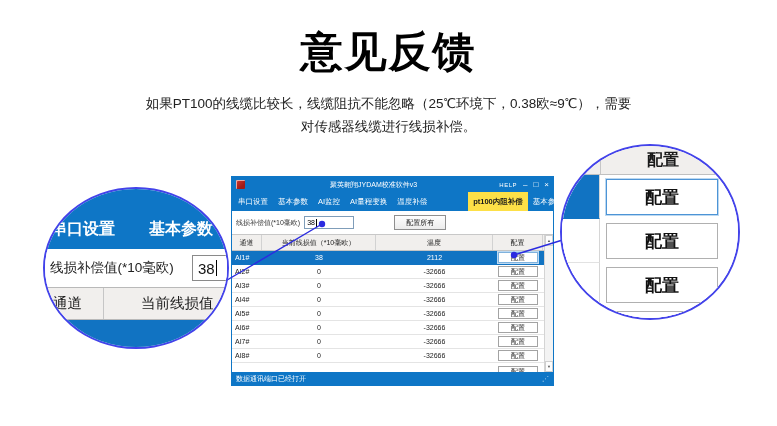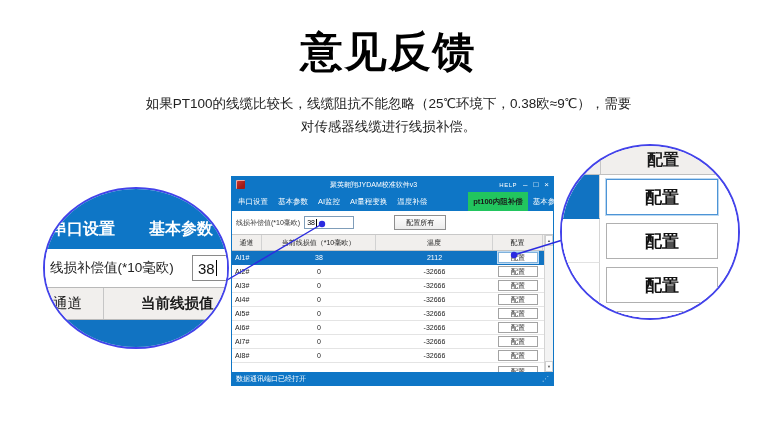--- a/index.html
+++ b/index.html
@@ -28,21 +28,21 @@
     background:linear-gradient(135deg,#d43a2f 0%,#a01a18 70%); box-shadow:inset 1px 1px 0 rgba(255,255,255,.6); }
   .win-title { flex:1; text-align:center; font-size:7px; white-space:nowrap; overflow:hidden; }
   .win-ctrls { display:flex; align-items:center; gap:6px; }
   .win-ctrls .help { font-size:6px; letter-spacing:.5px; }
   .win-ctrls .wbtn { font-size:8px; line-height:8px; cursor:default; }
 
   .tabbar { height:19px; flex:none; background:var(--blue); display:flex;
     justify-content:space-between; align-items:stretch; padding:0 1px; }
   .tab { display:flex; align-items:center; padding:0 5px; color:#fff; font-size:7.5px;
     white-space:nowrap; }
-  .tab.active { background:#22c55e; color:#1a1a1a; font-weight:bold;margin-left:36px; }
+  .tab.active { background:#fde047; color:#1a1a1a; font-weight:bold;margin-left:36px; }
 
   .toolbar { height:23px; flex:none; display:flex; align-items:center; padding-left:4px; background:#fff; }
   .toolbar .lbl { font-size:7px; color:#333; white-space:nowrap; }
   .fieldbox { width:50px; height:13px; border:1px solid #7f9db9; margin-left:4px;
     display:flex; align-items:center; padding-left:2px; background:#fff; }
   .caret { display:inline-block; width:1px; height:8px; background:#000; margin-left:1px; }
   .btn-all { margin-left:40px; width:52px; height:15px; border:1px solid #8f8f8f;
     background:linear-gradient(#fefefe,#ececec); display:flex; align-items:center; justify-content:center;
     font-size:7px; color:#111; }
 
@@ -81,21 +81,21 @@
   .lz-tabs { height:60px; background:var(--blue); display:flex; align-items:flex-end;
     padding:0 0 9px 6px; gap:34px; color:#fff; font-size:16px; font-weight:bold; white-space:nowrap; }
   .lz-toolbar { height:38px; background:#fff; position:relative; }
   .lz-toolbar .lbl { position:absolute; left:5px; top:0; line-height:38px; font-size:13.5px; color:#222; white-space:nowrap; }
   .lz-input { position:absolute; left:147px; top:6px; width:48px; height:26px; border:1px solid #8a8a8a;
     background:#fff; display:flex; align-items:center; padding-left:5px; font-size:15px; color:#111; }
   .lz-input .caret { height:16px; }
   .lz-header { height:33px; background:var(--hdr); border-top:1px solid #b9b9b9; border-bottom:1px solid #b9b9b9;
     position:relative; font-size:14.5px; color:#1a1a1a; }
   .lz-header .h1 { position:absolute; left:8px; top:0; line-height:31px; }
-  .lz-header .h2 { position:absolute; left:96px; top:0; line-height:31px; white-space:nowrap;font-weight:bold; }
+  .lz-header .h2 { position:absolute; left:96px; top:0; line-height:31px; white-space:nowrap; }
   .lz-header .vdiv { position:absolute; left:58px; top:0; bottom:0; width:1px; background:#c6c6c6; }
   .lz-selrow { height:31px; background:var(--rowblue); }
 
   .rightzoom { left:560px; top:144px; width:180px; height:176px; }
   .rz-header { height:29px; background:var(--hdr); border-bottom:1px solid #c0c0c0; position:relative; }
   .rz-header .vdiv { position:absolute; left:38px; top:0; bottom:0; width:1px; background:#c6c6c6; }
   .rz-header .txt { position:absolute; left:38px; right:12px; top:0; line-height:28px; text-align:center;
     font-size:16px; font-weight:bold; color:#1a1a1a; }
   .rz-row { height:44px; position:relative; background:#fff; }
   .rz-row .frag { position:absolute; left:0; top:0; width:38px; height:100%; border-right:1px solid #d6d6d6;

